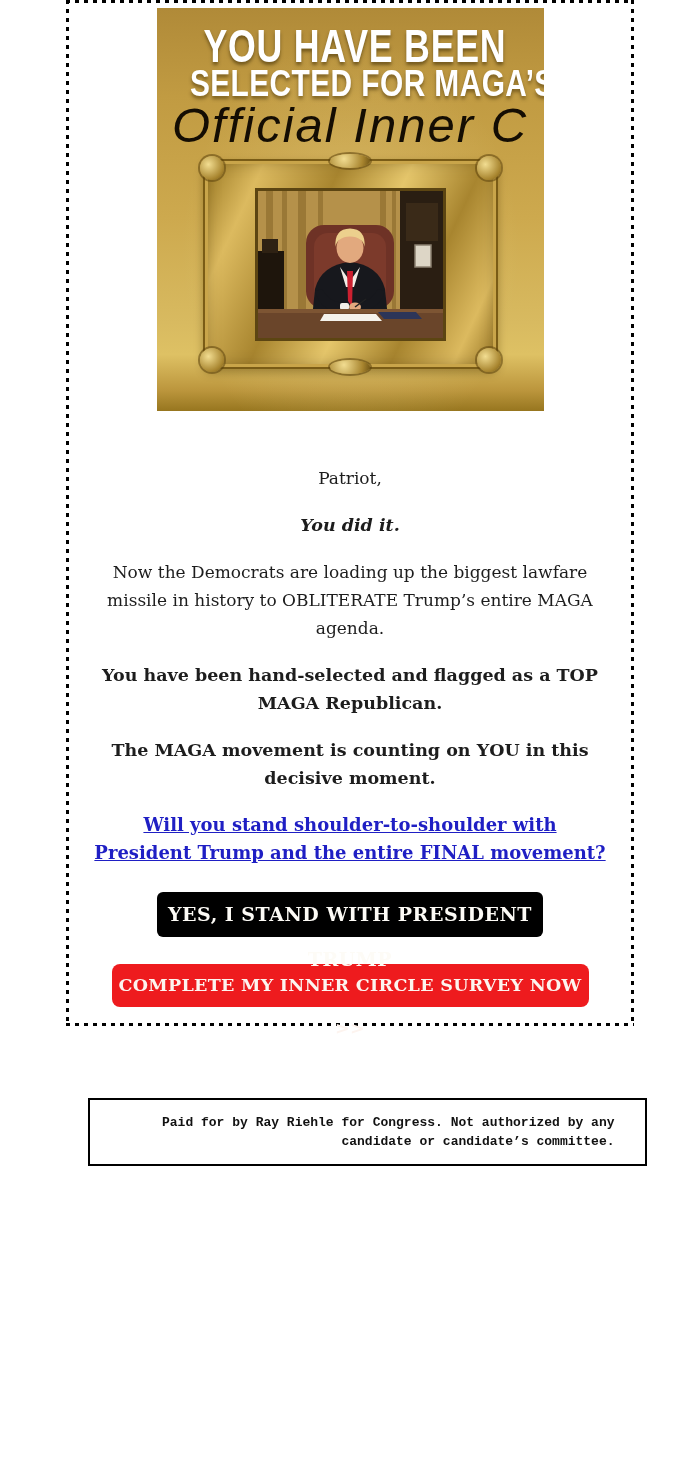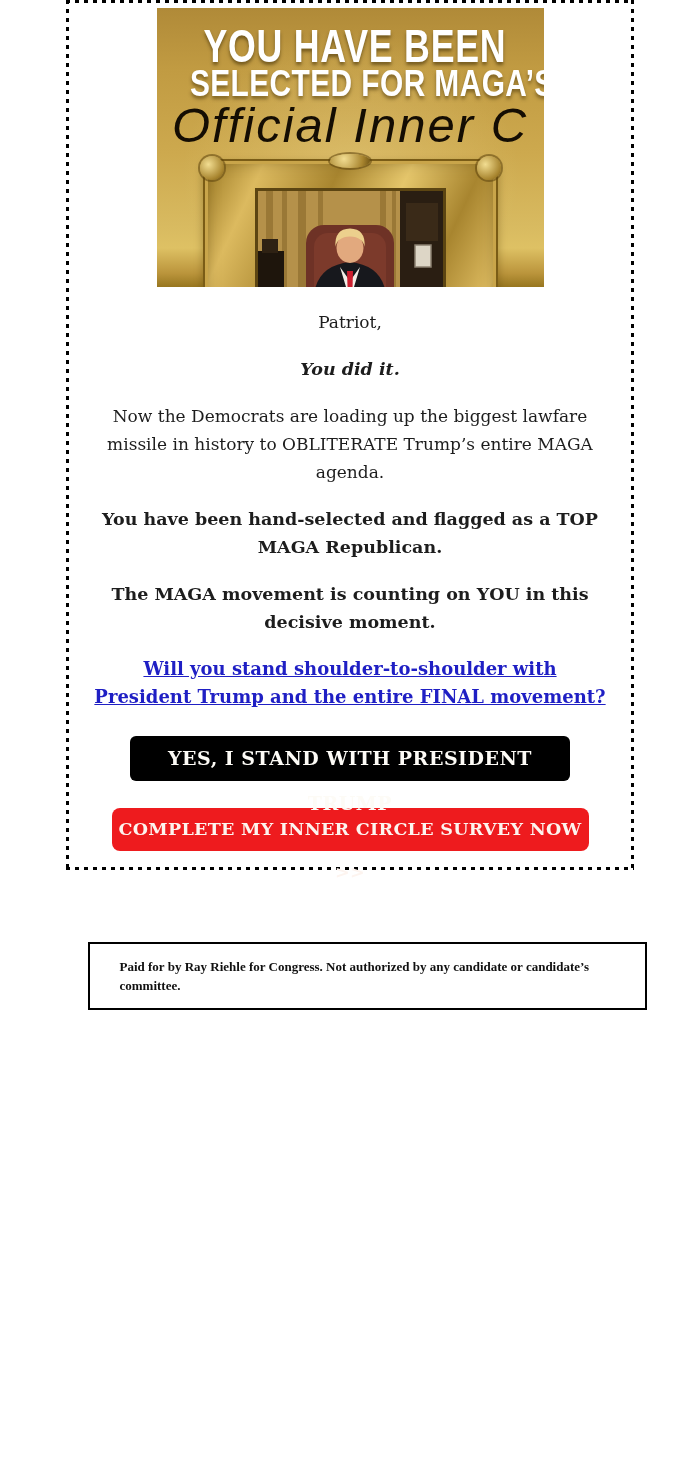--- a/index.html
+++ b/index.html
@@ -19,21 +19,21 @@
     background:
       repeating-linear-gradient(90deg,#000 0 4px,transparent 4px 9px) 0 0 / 100% 3px no-repeat,
       repeating-linear-gradient(90deg,#000 0 4px,transparent 4px 9px) 0 100% / 100% 3px no-repeat,
       repeating-linear-gradient(180deg,#000 0 4px,transparent 4px 9px) 0 0 / 3px 100% no-repeat,
       repeating-linear-gradient(180deg,#000 0 4px,transparent 4px 9px) 100% 0 / 3px 100% no-repeat;
     padding: 8px 4px 11px;
   }
 
   
   .hero {
-    width: 387px; height: 279px;
+    width: 387px; height: 403px;
     margin: 0 auto;
     background:
       radial-gradient(ellipse at 50% 60%, rgba(255,238,175,.28) 0%, rgba(255,238,175,0) 62%),
       linear-gradient(180deg,#b08a38 0%, #c19b42 22%, #cda94e 52%, #d8ba60 78%, #dec164 86%, #bb953c 95%, #97761f 100%);
     overflow: hidden;
     text-align: center;
   }
   .hero-line1 {
     padding-top: 15px; line-height: 45px;
     font-family: "Liberation Sans", sans-serif;
@@ -93,54 +93,55 @@
     box-shadow: inset 0 0 6px rgba(0,0,0,.7);
   }
   .photo-well svg { display: block; }
 
   
   .content {
     padding: 2px 23px 8px;
     text-align: center;
     font-size: 17px;
     line-height: 28px;
+    margin-top: 32px;
   }
   .content p { margin-top: 19px; }
   .p-bold { font-weight: 700; font-size: 17.5px; }
   .p-bold-italic { font-weight: 700; font-style: italic; font-size: 17.5px; }
   .p-red { color: #d8202a; font-weight: 700; font-style: italic; font-size: 18px; }
   mark.hl { background: #ffff00; color: #111; padding: 2px 3px; }
   .seg-em { font-style: italic; }
   .seg-strong { font-weight: 700; }
   .question-link {
     color: #1f1fc4; font-weight: 700; font-size: 18px;
     text-decoration: underline; cursor: pointer;
   }
 
   
   .btn { display: block; margin: 0 auto; text-align: center; cursor: pointer; text-decoration: none; }
   .btn-black {
     margin-top: 25px;
-    width: 440px; height: 45px; line-height: 45px;
+    width: 386px; height: 45px; line-height: 45px;
     background: #000; color: #fdfbf6;
     border-radius: 6px;
     font-weight: 700; font-size: 19px; letter-spacing: .5px;
     font-family: "DejaVu Serif", serif;
   }
   .btn-red {
     margin-top: 27px;
     width: 477px; height: 43px; line-height: 43px;
     background: #ee1b1e; color: #fdf4ef;
     border-radius: 8px;
     font-weight: 700; font-size: 17.5px; letter-spacing: .3px;
     font-family: "DejaVu Serif", serif;
   }
 
   
-  .footer { text-align: left; font-family: Liberation Serif, serif; padding-left: 34px; }
+  .footer { text-align: right; font-family: Liberation Mono, monospace; padding-left: 34px; }
   .disclaimer-box {
     width: 559px;
     margin: 72px auto 0;
     border: 2px solid #000;
     padding: 13px 30px;
   }
   .disclaimer-box p {
     font-weight: 700; font-size: 13px; line-height: 19px; color: #111;
   }
 </style>

